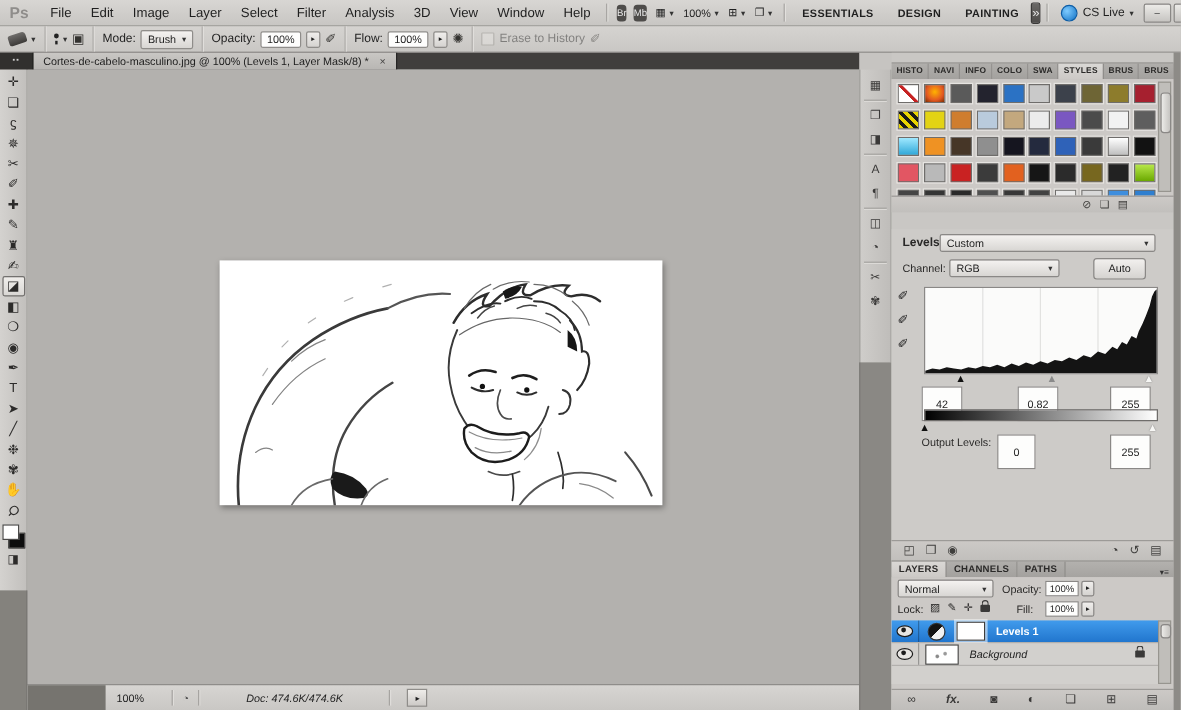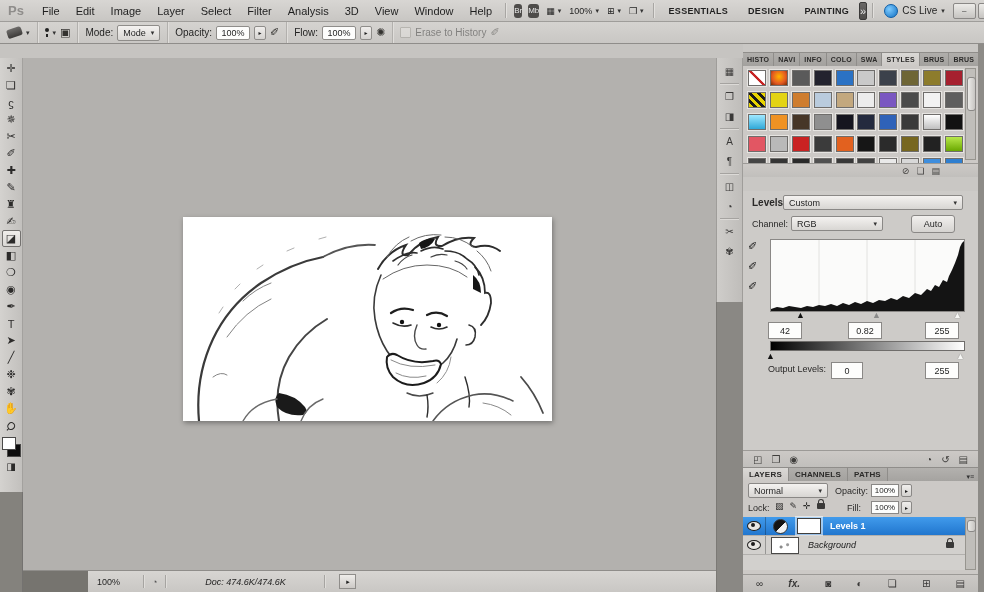--- a/index.html
+++ b/index.html
@@ -87,21 +87,21 @@
   .adj-body{position:absolute;left:0;top:147px;width:235px;height:276px;background:#cdcbc8;}
   .adj-body .lab{position:absolute;font-size:9px;color:#2a2928;}
   .adj-dd{position:absolute;height:15px;background:linear-gradient(#f4f2f0,#d8d6d3);border:1px solid #8a8886;border-radius:2px;display:flex;align-items:center;font-size:9px;padding:0 5px;box-sizing:border-box;}
   .adj-dd .dd-arrow{margin-left:auto;}
   .auto-btn{position:absolute;left:168px;top:24px;width:42px;height:16px;border:1px solid #8a8886;border-radius:3px;background:linear-gradient(#f2f0ee,#d5d3d0);font-size:9px;display:flex;align-items:center;justify-content:center;}
   .droppers{position:absolute;left:5px;top:49px;display:flex;flex-direction:column;gap:7px;}
   .dropper{font-size:11px;color:#222;transform:rotate(0deg);}
   .hist-box{position:absolute;left:27px;top:48px;width:195px;height:73px;background:#fbfbfa;border:1px solid #8a8886;box-sizing:border-box;}
   .slider-row{position:absolute;left:27px;top:119px;width:195px;height:10px;}
   .tri{position:absolute;font-size:9px;line-height:10px;}
-  .val-box{position:absolute;height:17px;background:#fdfdfc;border:1px solid #8a8886;font-size:9px;display:flex;align-items:center;justify-content:center;box-sizing:border-box;}
+  .val-box{position:absolute;height:29px;background:#fdfdfc;border:1px solid #8a8886;font-size:9px;display:flex;align-items:center;justify-content:center;box-sizing:border-box;}
   .grad-bar{position:absolute;left:27px;top:150px;width:195px;height:10px;background:linear-gradient(90deg,#000,#fff);border:1px solid #6f6d6b;box-sizing:border-box;}
   .out-slider-row{position:absolute;left:27px;top:160px;width:195px;height:10px;}
   .adj-footer{position:absolute;left:0;top:259px;width:235px;height:17px;border-top:1px solid #9c9a97;background:linear-gradient(#ccc9c6,#c1bfbc);display:flex;align-items:center;gap:9px;padding:0 10px;box-sizing:border-box;font-size:10px;color:#3f3e3c;}
   .adj-footer .right{margin-left:auto;display:flex;gap:9px;}
   
   #tabs-layers{top:423px;}
   .layers-body{position:absolute;left:0;top:437px;width:235px;height:111px;background:#ccc9c6;}
   .lp-dd{position:absolute;left:5px;top:2px;width:80px;height:15px;background:linear-gradient(#f4f2f0,#d8d6d3);border:1px solid #8a8886;border-radius:2px;display:flex;align-items:center;font-size:9px;padding:0 5px;box-sizing:border-box;}
   .lp-dd .dd-arrow{margin-left:auto;}
   .lp-lab{position:absolute;font-size:9px;color:#2a2928;}
@@ -195,21 +195,21 @@
       <span class="brush-dots">
           <span class="dot-a"></span>
           <span class="dot-b"></span>
         </span>
       <span class="dd-arrow">▾</span>
       <span class="tool-icon-btn">▣</span>
     </span>
     <span class="ob-group">
       <span>Mode:</span>
       <span class="ob-dd">
-        <span>Mode</span>
+        <span>Brush</span>
         <span class="dd-arrow">▾</span>
       </span>
     </span>
     <span class="ob-group">
       <span>Opacity:</span>
       <span class="ob-field">100%</span>
       <span class="spin-btn">▸</span>
       <span class="tool-icon-btn">✐</span>
     </span>
     <span class="ob-group">
@@ -218,20 +218,27 @@
       <span class="spin-btn">▸</span>
       <span class="tool-icon-btn">✺</span>
     </span>
     <span class="ob-group disabled" style="border-right:none;box-shadow:none;">
       <span class="checkbox"></span>
       <span>Erase to History</span>
       <span class="tool-icon-btn">✐</span>
     </span>
   </div>
 
+  <div class="tabstrip">
+    <span class="tab-stub">▪▪</span>
+    <span class="doc-tab">
+      <span>Cortes-de-cabelo-masculino.jpg @ 100% (Levels 1, Layer Mask/8) *</span>
+      <span class="doc-close">×</span>
+    </span>
+  </div>
 
   <div class="tool-rail" id="tool-rail">
       <div class="tool">
         <span>✛</span>
       </div>
       <div class="tool">
         <span>❏</span>
       </div>
       <div class="tool">
         <span>ϛ</span>

